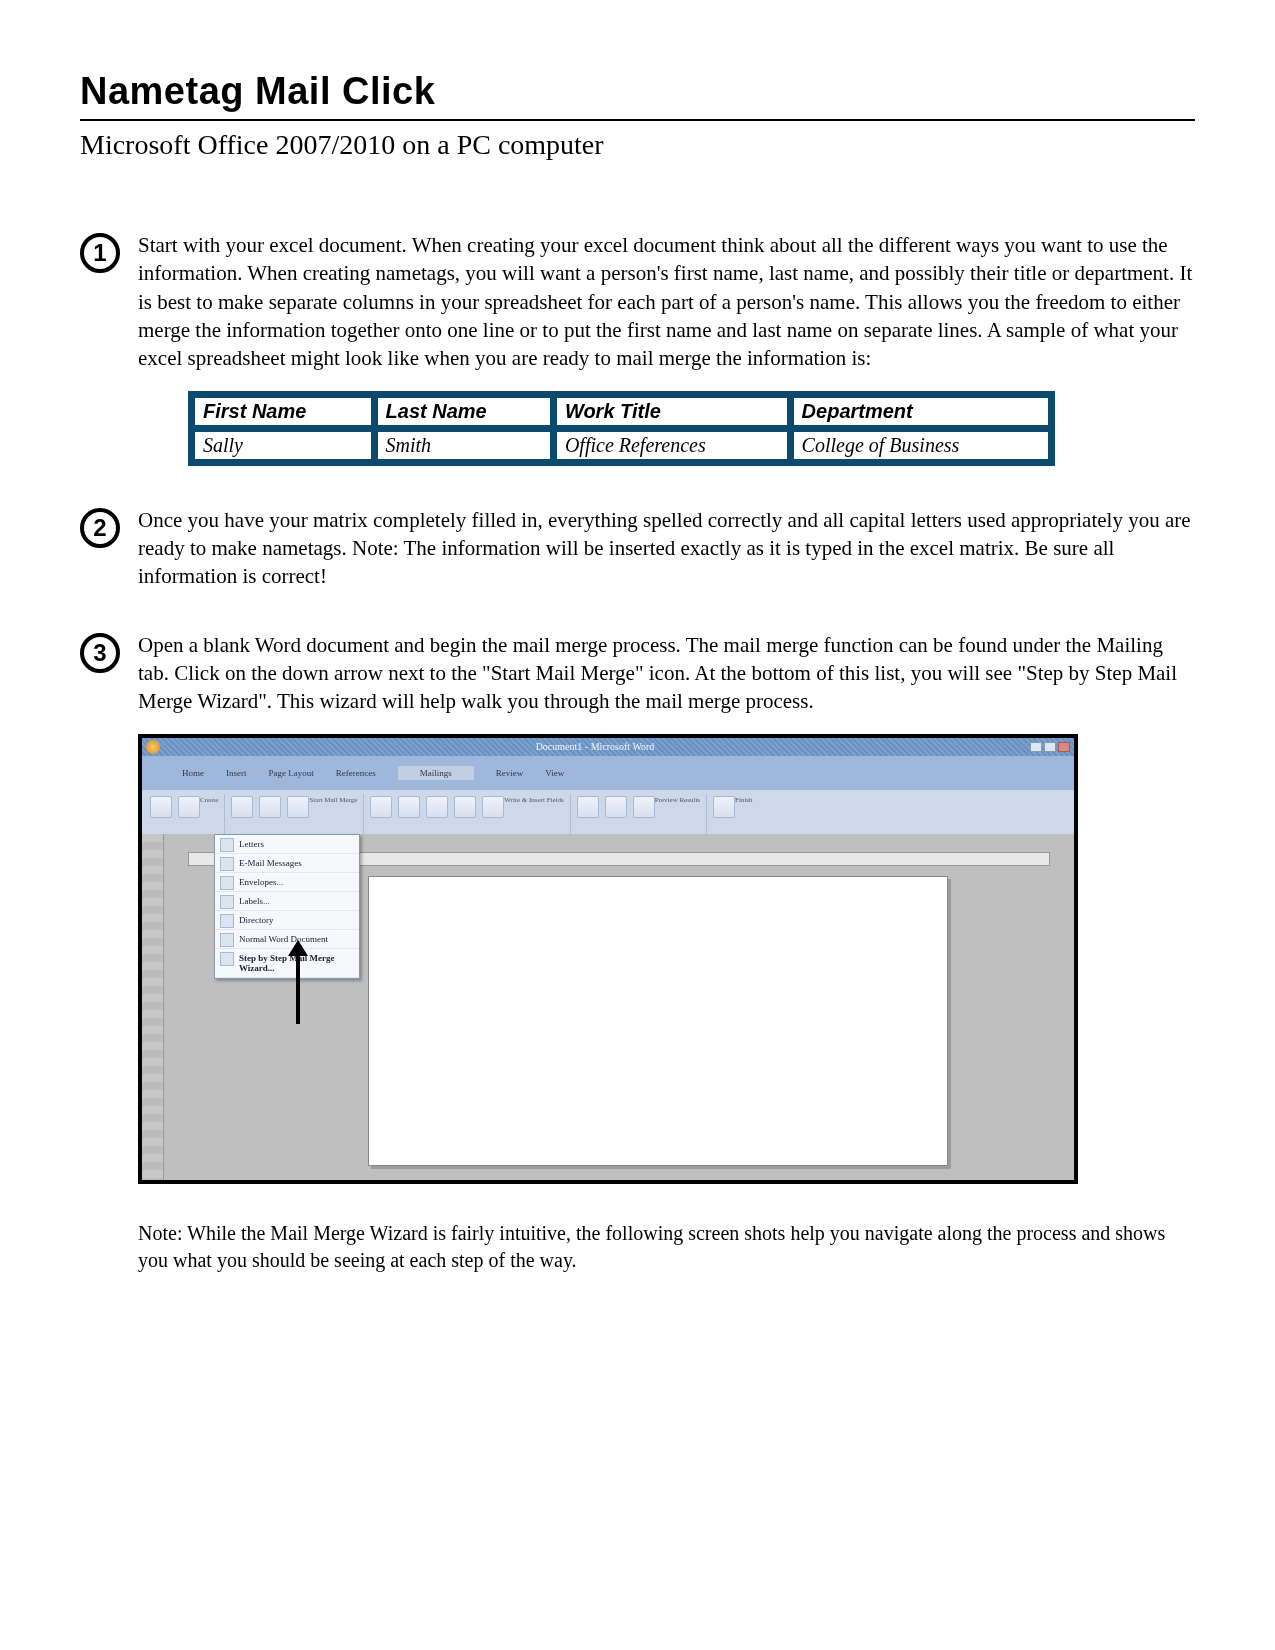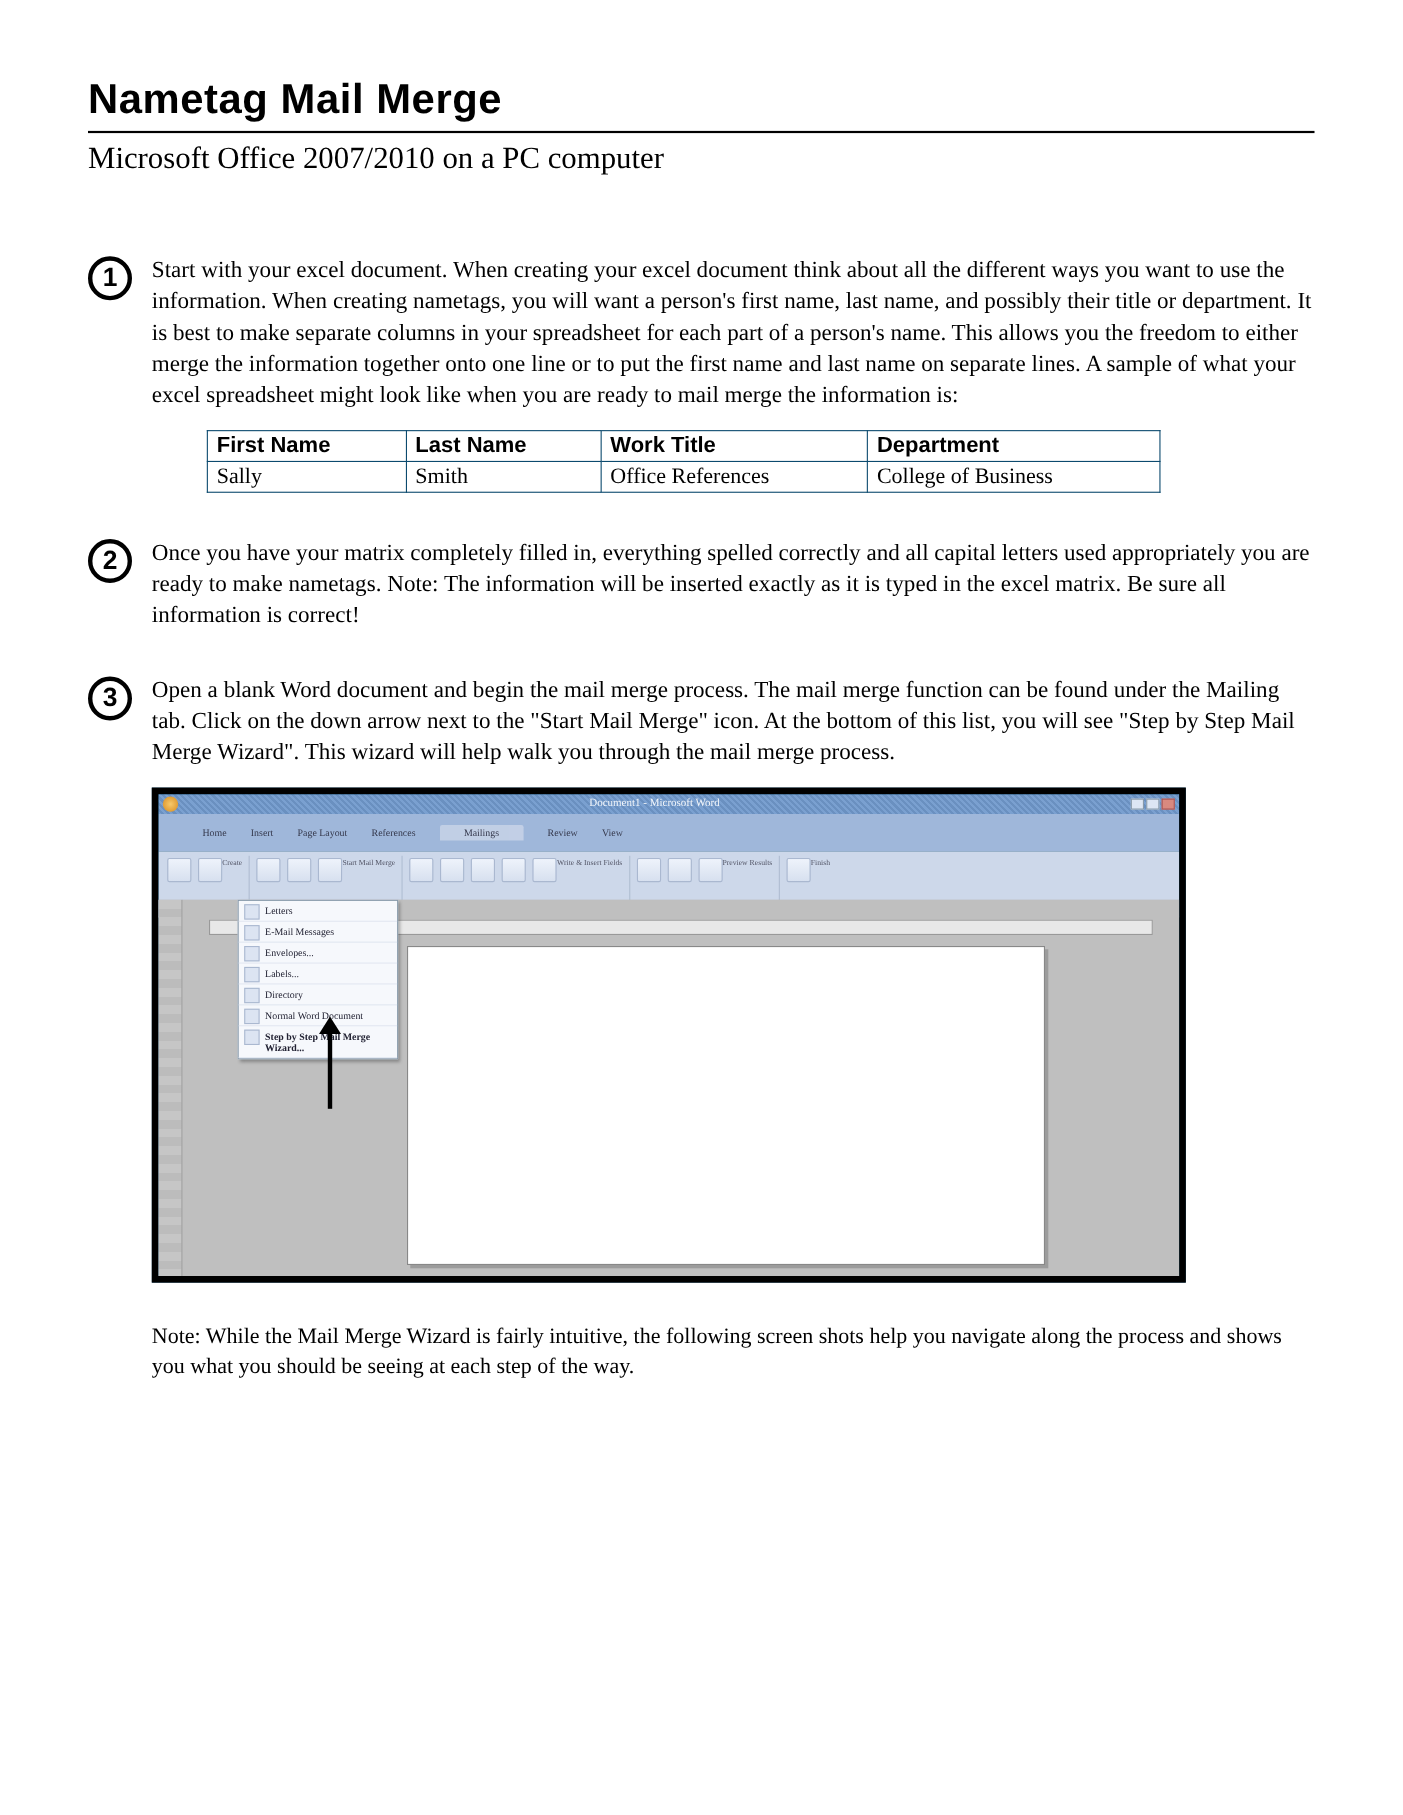--- a/index.html
+++ b/index.html
@@ -51,39 +51,40 @@
     flex: 1 1 auto;
     font-size: 21px;
     line-height: 1.35;
   }
   .data-table {
     border-collapse: collapse;
     width: 82%;
     margin: 18px 0 0 50px;
   }
   .data-table th, .data-table td {
-    border: 1px solid #0c4a6e;
+    border: 7px solid #0c4a6e;
     padding: 0 8px;
     text-align: left;
     font-size: 20px;
+    font-style: italic;
   }
   .data-table th {
     font-family: Arial, Helvetica, sans-serif;
     font-weight: 700;
   }
   .screenshot-wrap {
     margin-left: 58px;
     margin-top: 18px;
     margin-bottom: 36px;
   }
   .word-window {
     width: 940px;
     height: 450px;
     background: #0c4a6e;
-    border: 6px solid #000000;
+    border: 4px solid #000000;
     position: relative;
     overflow: hidden;
   }
   .ww-titlebar {
     height: 18px;
     background: repeating-linear-gradient(45deg,#7aa0d0,#7aa0d0 2px,#6a90c0 2px,#6a90c0 4px);
     display: flex;
     align-items: center;
     justify-content: space-between;
     padding: 0 4px;
@@ -202,21 +203,21 @@
   .note {
     font-size: 20px;
     line-height:1.35;
     margin-left: 58px;
     margin-right: 10px;
   }
 </style>
 </head>
 <body>
 
-<h1 class="title">Nametag Mail Merge</h1>
+<h1 class="title">Nametag Mail Click</h1>
 <hr class="title-rule">
 <div class="subtitle">Microsoft Office 2007/2010 on a PC computer</div>
 
 <div class="step">
   <div class="step-badge">1</div>
   <div class="step-body">
     <span>Start with your excel document. When creating your excel document think about all the different ways you want to use the information. When creating nametags, you will want a person's first name, last name, and possibly their title or department. It is best to make separate columns in your spreadsheet for each part of a person's name. This allows you the freedom to either merge the information together onto one line or to put the first name and last name on separate lines. A sample of what your excel spreadsheet might look like when you are ready to mail merge the information is:</span>
     <table class="data-table">
       <thead>
         <tr>

